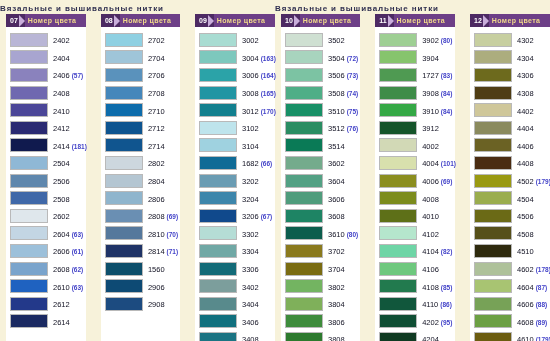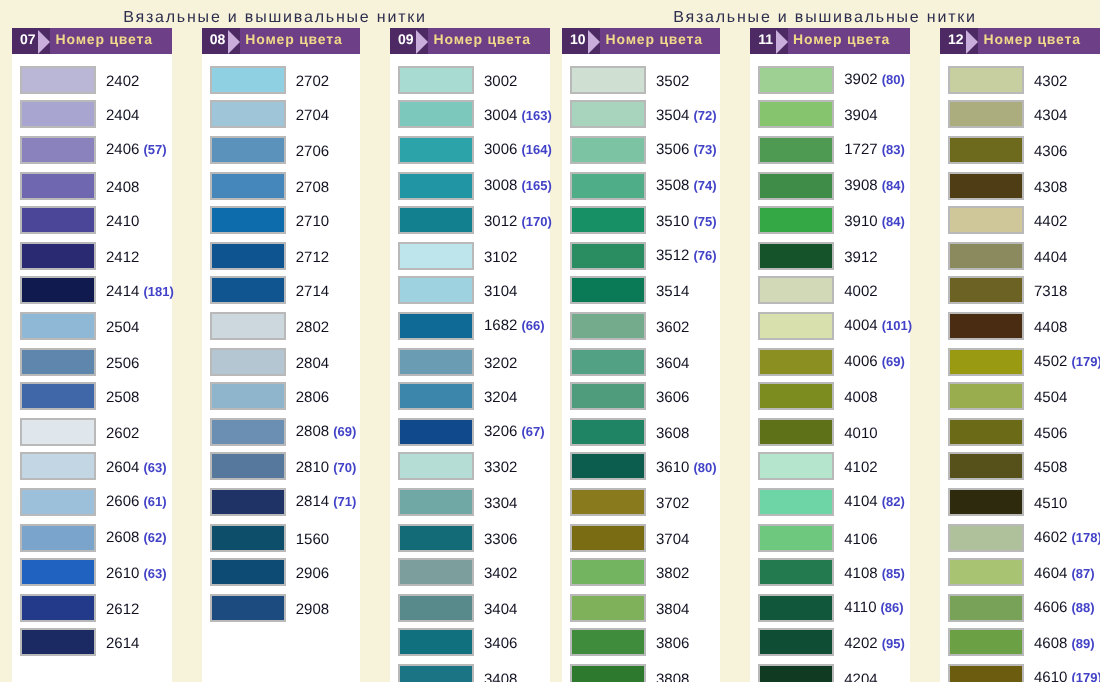--- a/index.html
+++ b/index.html
@@ -22,23 +22,22 @@
   }
   .panel {
     position: relative;
     height: 341px;
     padding: 0;
   }
   .panel-left  { width: 275px; }
   .panel-right { width: 275px; }
 
   .panel-title {
-    text-align: center;
     font-size: 8px;
-    font-weight: normal;
+    font-weight: bold;
     color: #2e2e4f;
     letter-spacing: 0.9px;
     padding-top: 3px;
     height: 14px;
     line-height: 11px;
     white-space: nowrap;
   }
 
   .cols {
     display: flex;
@@ -590,21 +589,21 @@
             <div class="row">
               <div class="swatch" style="background: rgb(207, 199, 154);"></div>
               <div class="labels"><span class="code">4402</span></div>
             </div>
             <div class="row">
               <div class="swatch" style="background: rgb(138, 138, 94);"></div>
               <div class="labels"><span class="code">4404</span></div>
             </div>
             <div class="row">
               <div class="swatch" style="background: rgb(107, 98, 36);"></div>
-              <div class="labels"><span class="code">7318</span></div>
+              <div class="labels"><span class="code">4406</span></div>
             </div>
             <div class="row">
               <div class="swatch" style="background: rgb(74, 44, 18);"></div>
               <div class="labels"><span class="code">4408</span></div>
             </div>
             <div class="row">
               <div class="swatch" style="background: rgb(154, 154, 18);"></div>
               <div class="labels"><span class="code">4502</span><span class="alt">(179)</span></div>
             </div>
             <div class="row">

